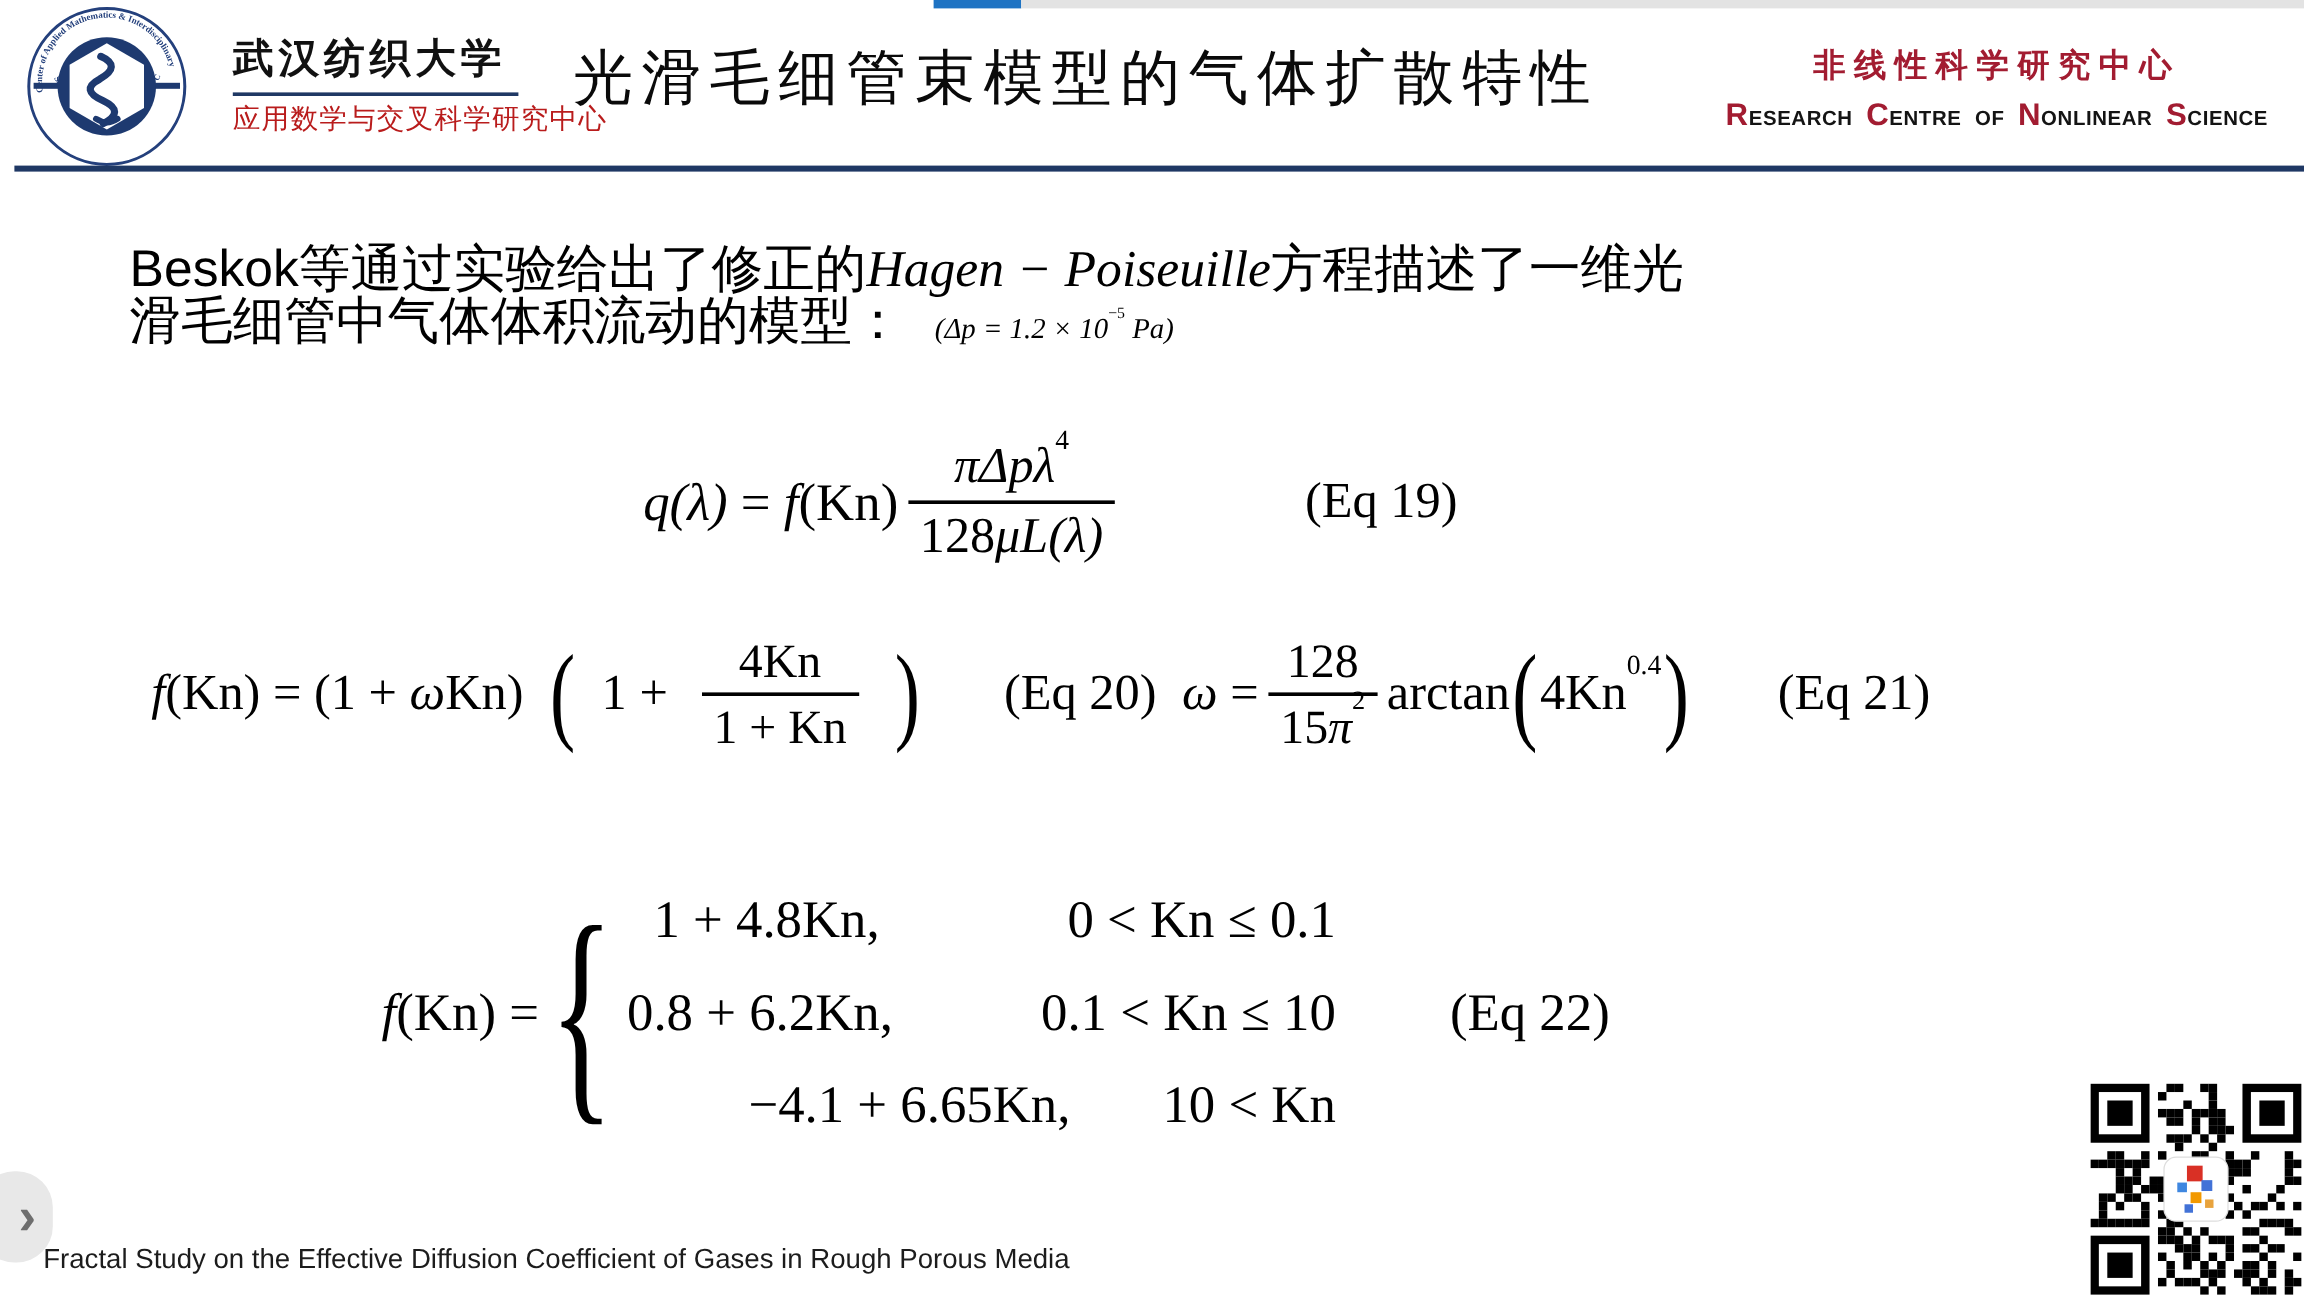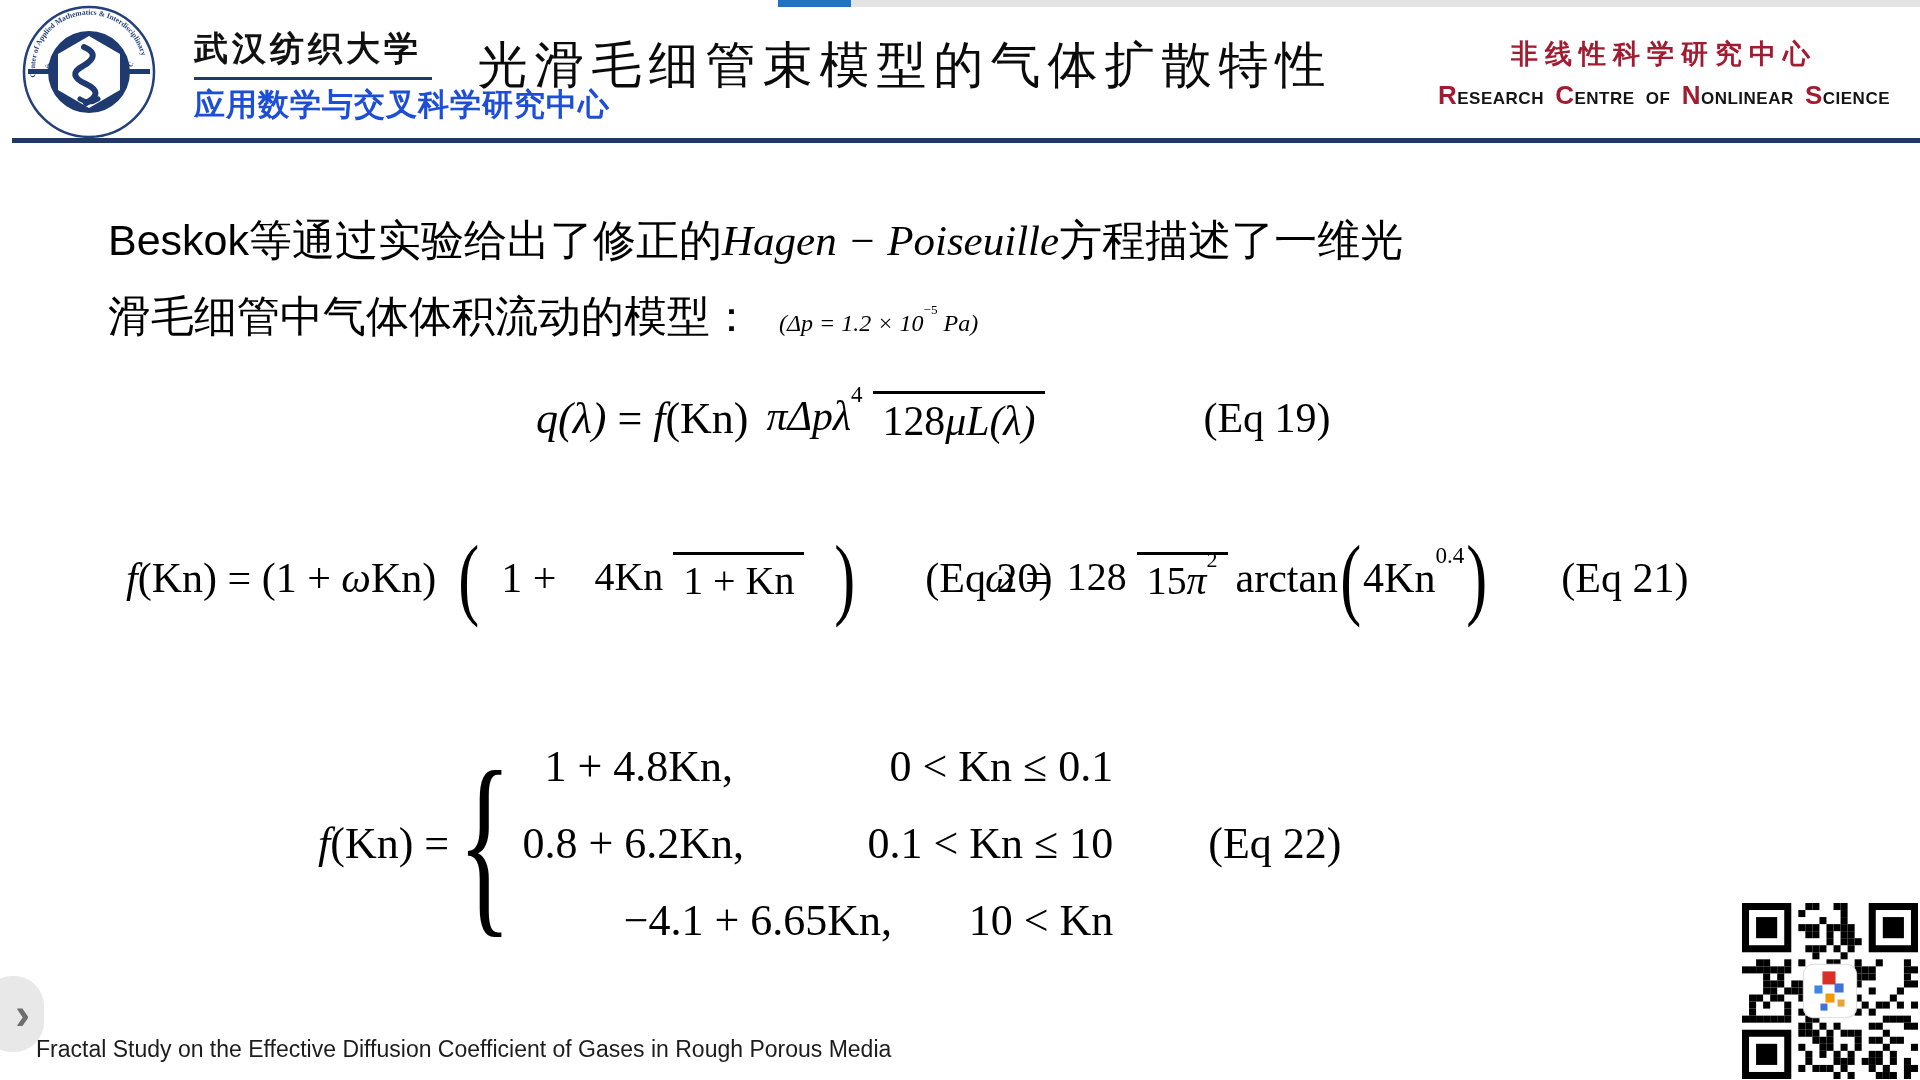--- a/index.html
+++ b/index.html
@@ -10,44 +10,44 @@
   .progress{position:absolute;top:0;left:0;right:0;height:7px;}
   .progress .played{position:absolute;left:778px;width:73px;top:0;height:7px;background:#1E73C3;}
   .progress .track{position:absolute;left:851px;right:0;top:0;height:7px;background:#E3E3E3;}
 
   
   .logo{position:absolute;left:22px;top:5px;width:134px;height:134px;}
   .univ-block{position:absolute;left:182px;top:26px;width:400px;margin-left:12px;}
   .univ-name{font-size:34px;font-weight:700;letter-spacing:4px;color:#111;
              font-family:"Liberation Serif","DejaVu Serif",serif;white-space:nowrap;}
   .univ-rule{width:238px;height:3px;background:#1F3864;margin-top:5px;}
-  .center-name{margin-top:4px;font-size:31px;font-weight:700;color:#1d4ed8;letter-spacing:1px;
+  .center-name{margin-top:4px;font-size:23px;font-weight:400;color:#b91c1c;letter-spacing:1px;
                font-family:"Liberation Sans","DejaVu Sans",sans-serif;white-space:nowrap;}
   .slide-title{position:absolute;left:430px;top:32px;width:950px;text-align:center;
                font-size:50px;font-weight:400;letter-spacing:7px;color:#0a0a0a;white-space:nowrap;}
   .rcns{position:absolute;right:16px;top:36px;width:480px;text-align:center;
         font-family:"Liberation Sans","DejaVu Sans",sans-serif;}
   .rcns-cn{font-size:27px;font-weight:700;letter-spacing:7px;color:#A21C31;white-space:nowrap;}
   .rcns-en{margin-top:8px;font-weight:700;color:#141414;font-size:17px;letter-spacing:.5px;white-space:nowrap;}
   .rcns-en .word{margin:0 3px;}
   .rcns-en .lead{color:#A21C31;font-size:26px;}
   .header-rule{position:absolute;top:138px;left:12px;right:0;height:5px;background:#1F3864;}
 
   
-  .para{position:absolute;left:108px;top:202px;width:1540px;font-size:43px;line-height:76px;color:#000;}
+  .para{position:absolute;left:108px;top:202px;width:1540px;font-size:43px;line-height:44px;color:#000;}
   .name-sans{font-family:"Liberation Sans","DejaVu Sans",sans-serif;}
   .it{font-style:italic;}
   .up{font-style:normal;}
   .note{font-size:24px;font-style:italic;margin-left:26px;}
   sup.s{font-size:0.55em;position:relative;top:-0.6em;font-style:normal;}
 
   
   .math{font-size:44px;font-family:"Liberation Serif","DejaVu Serif",serif;}
   .eqrow{position:absolute;display:flex;align-items:center;white-space:nowrap;}
-  .frac{display:inline-flex;align-items:center;vertical-align:middle;margin:0 8px;font-size:0.95em;line-height:1.15;}
+  .frac{display:inline-flex;flex-direction:column;align-items:center;vertical-align:middle;margin:0 8px;font-size:0.95em;line-height:1.15;}
   .frac .fn{padding:0 10px 3px;}
   .frac .fd{border-top:3px solid #000;padding:3px 10px 0;}
   .bp{display:inline-block;font-size:1.5em;font-weight:400;transform:scaleY(1.45);transform-origin:center;line-height:1;margin:0 2px;}
   .brace{display:inline-block;font-size:132px;font-weight:400;transform:scaleY(1.52) scaleX(0.85);transform-origin:center;line-height:1;margin:0 6px 0 4px;}
   .tag{margin-left:48px;}
   .pw-rows{display:flex;flex-direction:column;gap:26px;align-items:flex-end;}
   .pw-row{display:flex;align-items:baseline;}
   .pw-expr{display:inline-block;width:345px;}
 
   

